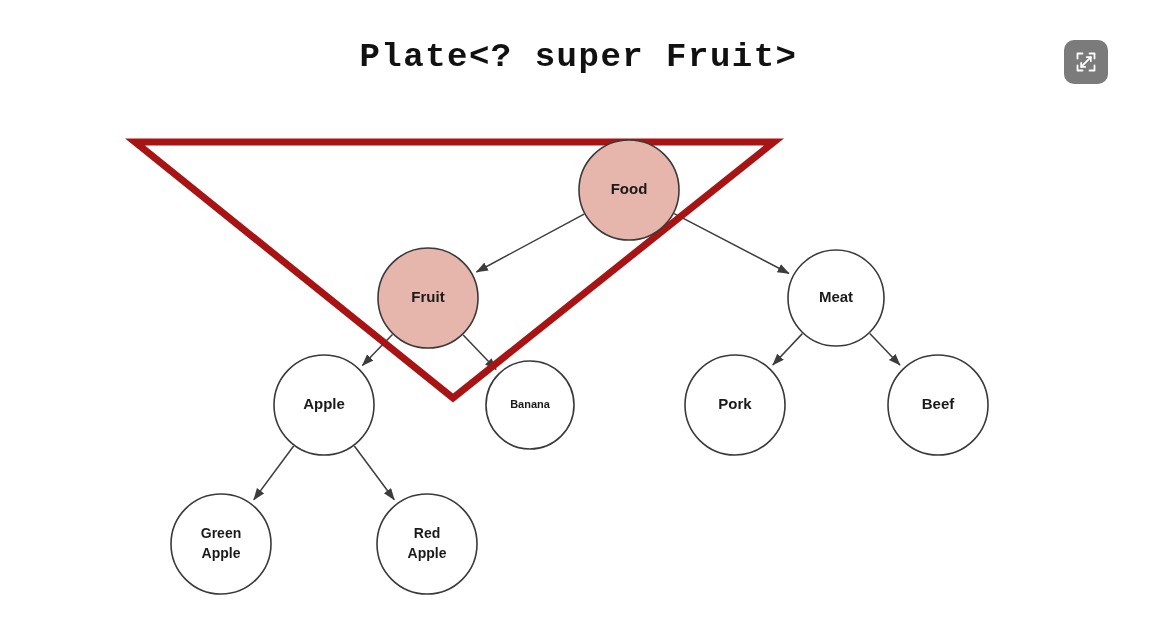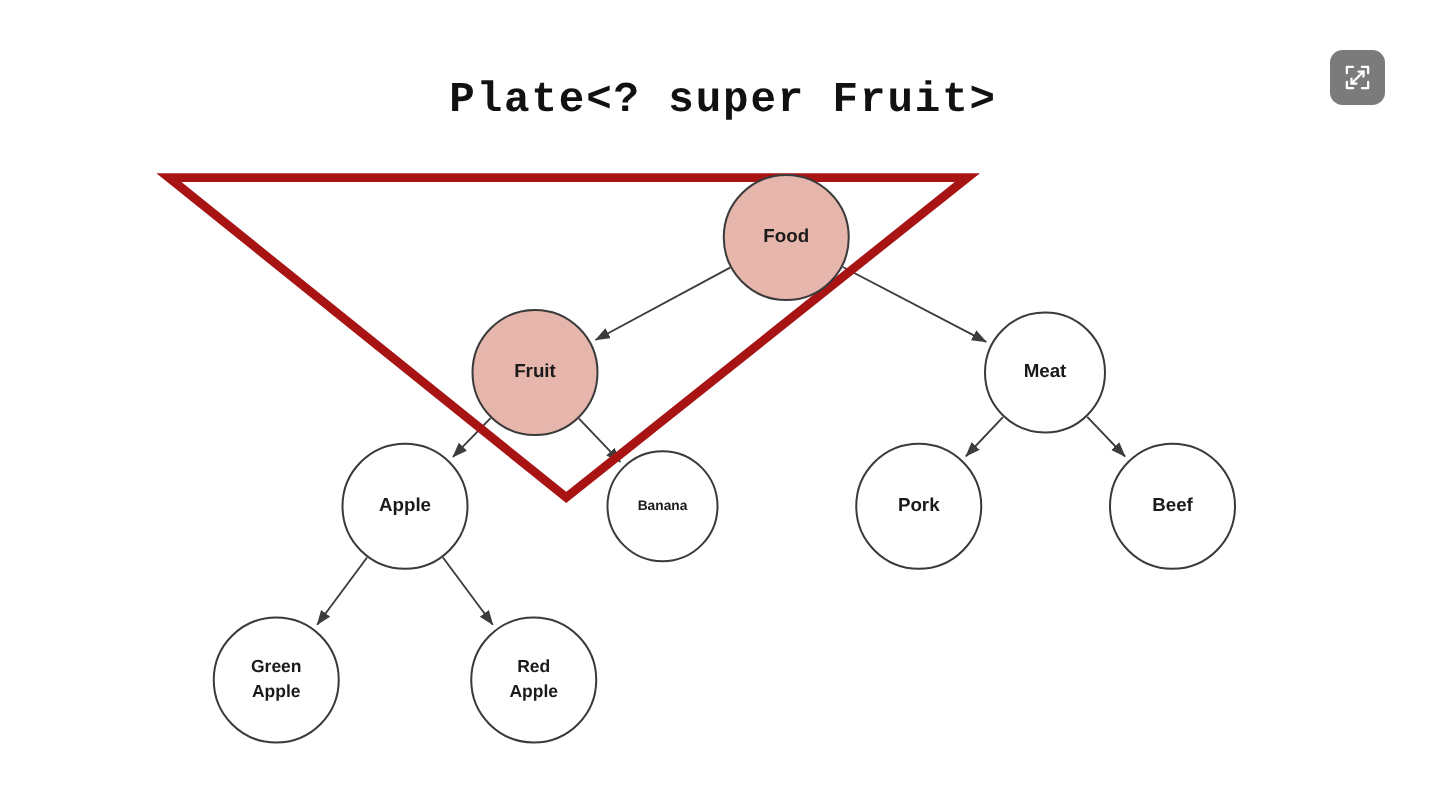--- a/index.html
+++ b/index.html
@@ -29,21 +29,20 @@
     left: 0;
     top: 38px;
     width: 1157px;
     text-align: center;
     font-family: "Liberation Mono", "DejaVu Sans Mono", monospace;
     font-weight: bold;
     font-size: 34px;
     letter-spacing: 1.5px;
     color: #111111;
     white-space: pre;
-    margin-top: 24px;
   }
 
   
   .expand-button {
     position: absolute;
     left: 1064px;
     top: 40px;
     width: 44px;
     height: 44px;
     border-radius: 10px;

